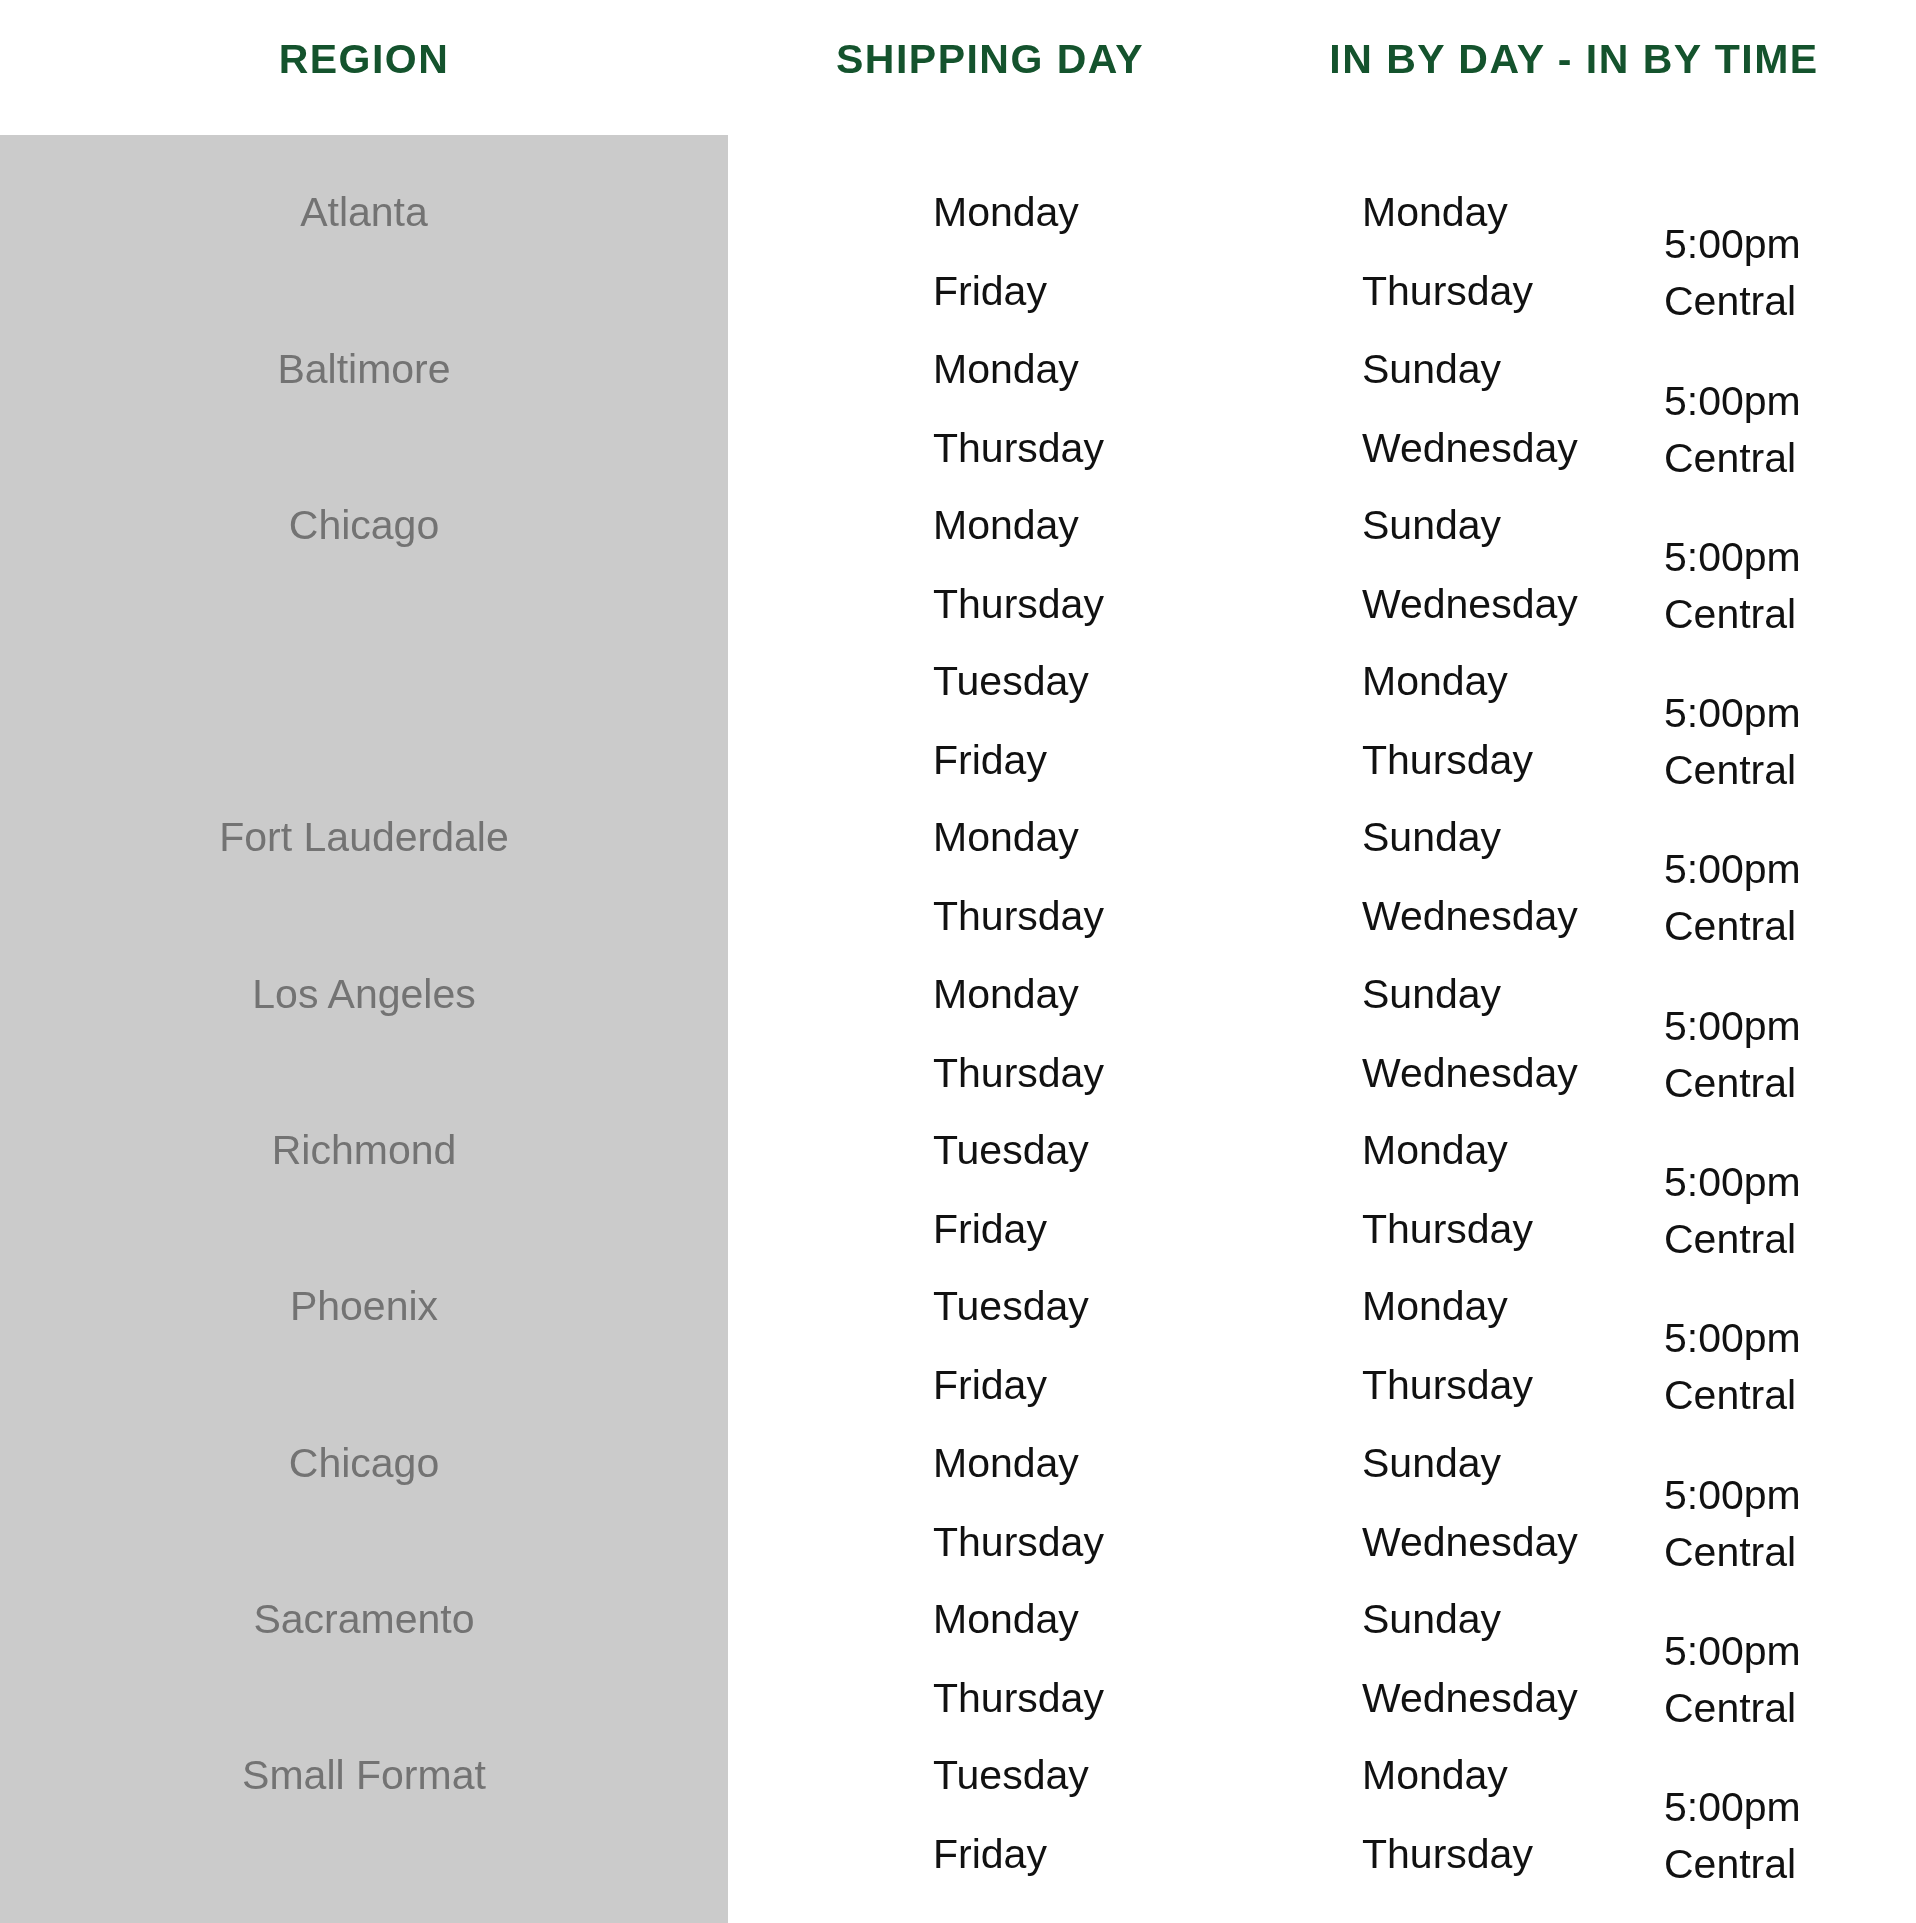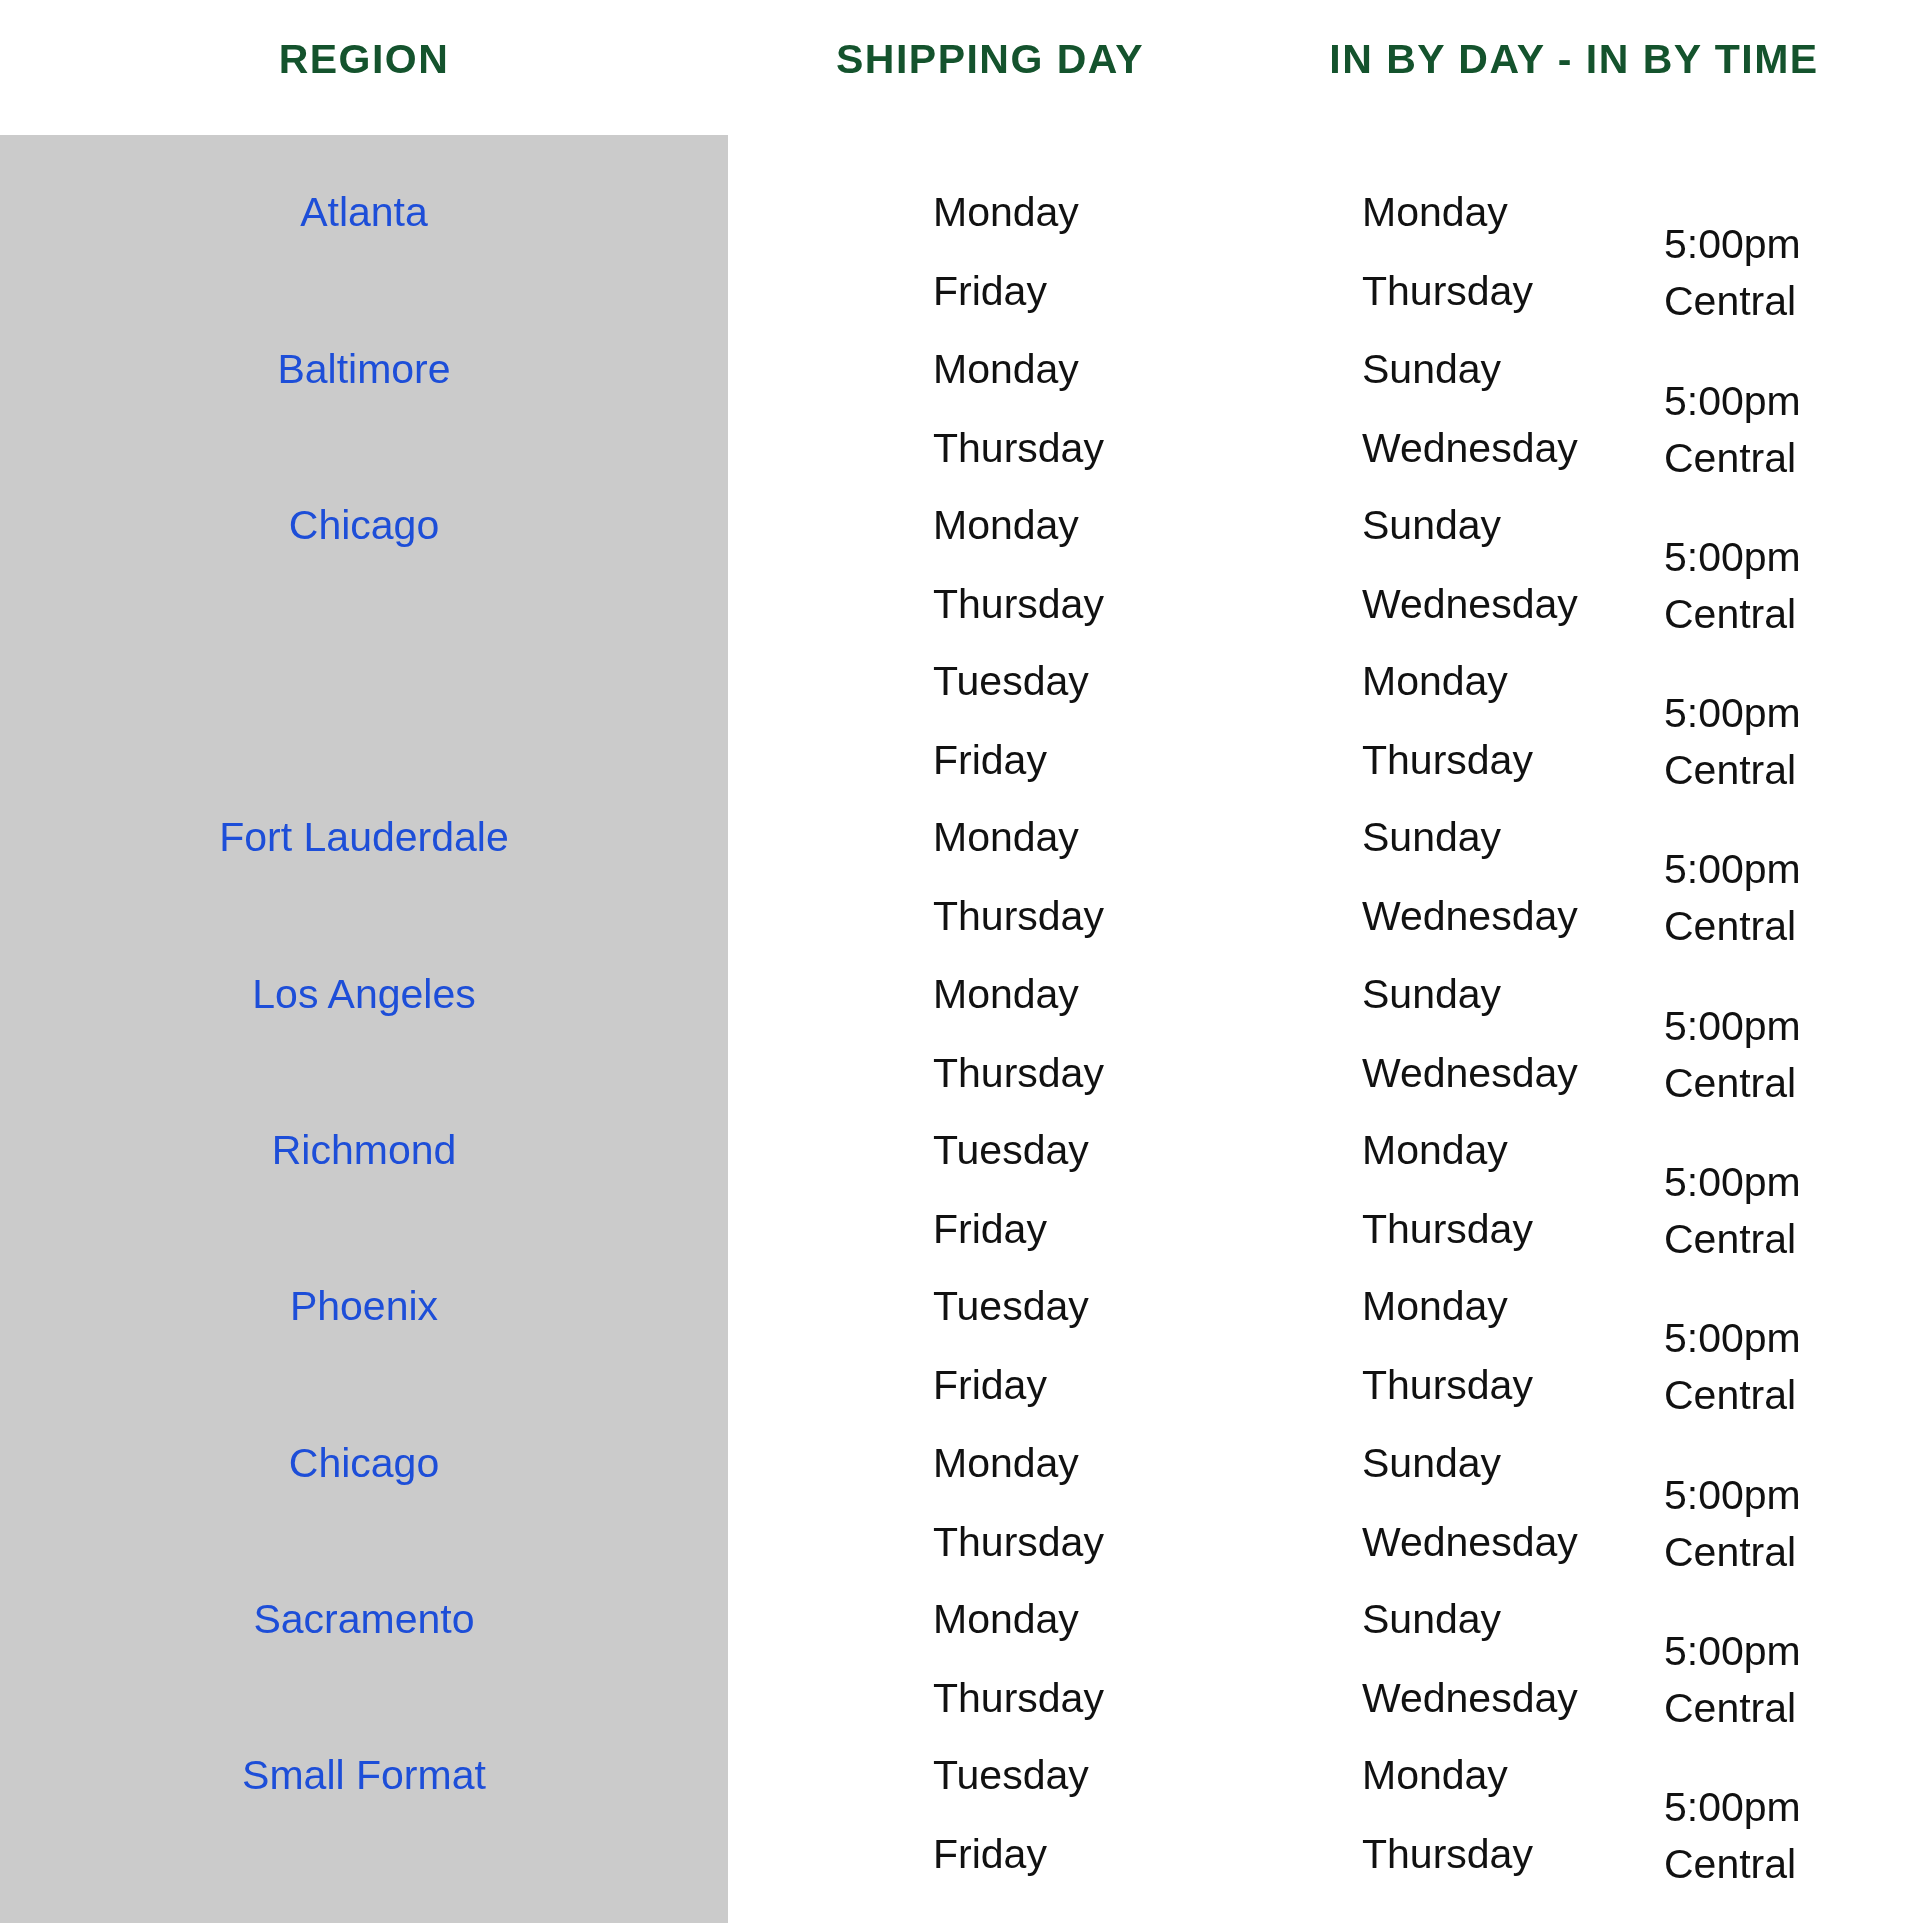--- a/index.html
+++ b/index.html
@@ -53,21 +53,21 @@
     white-space: nowrap;
     font-size: 41px;
     font-weight: 400;
     color: #111111;
   }
   .region-name {
     left: 0;
     width: 728px;
     text-align: center;
     font-weight: 500;
-    color: #1d4ed8;
+    color: #737373;
   }
   .ship { left: 933px; }
   .inby { left: 1362px; }
   .time { left: 1664px; margin-top: 32px; }
   .line-a  { top: 77px; }
   .line-b  { top: 156px; }
   .line-tz { top: 134px; }
 </style>
 </head>
 <body style="background: rgb(255, 255, 255);">

